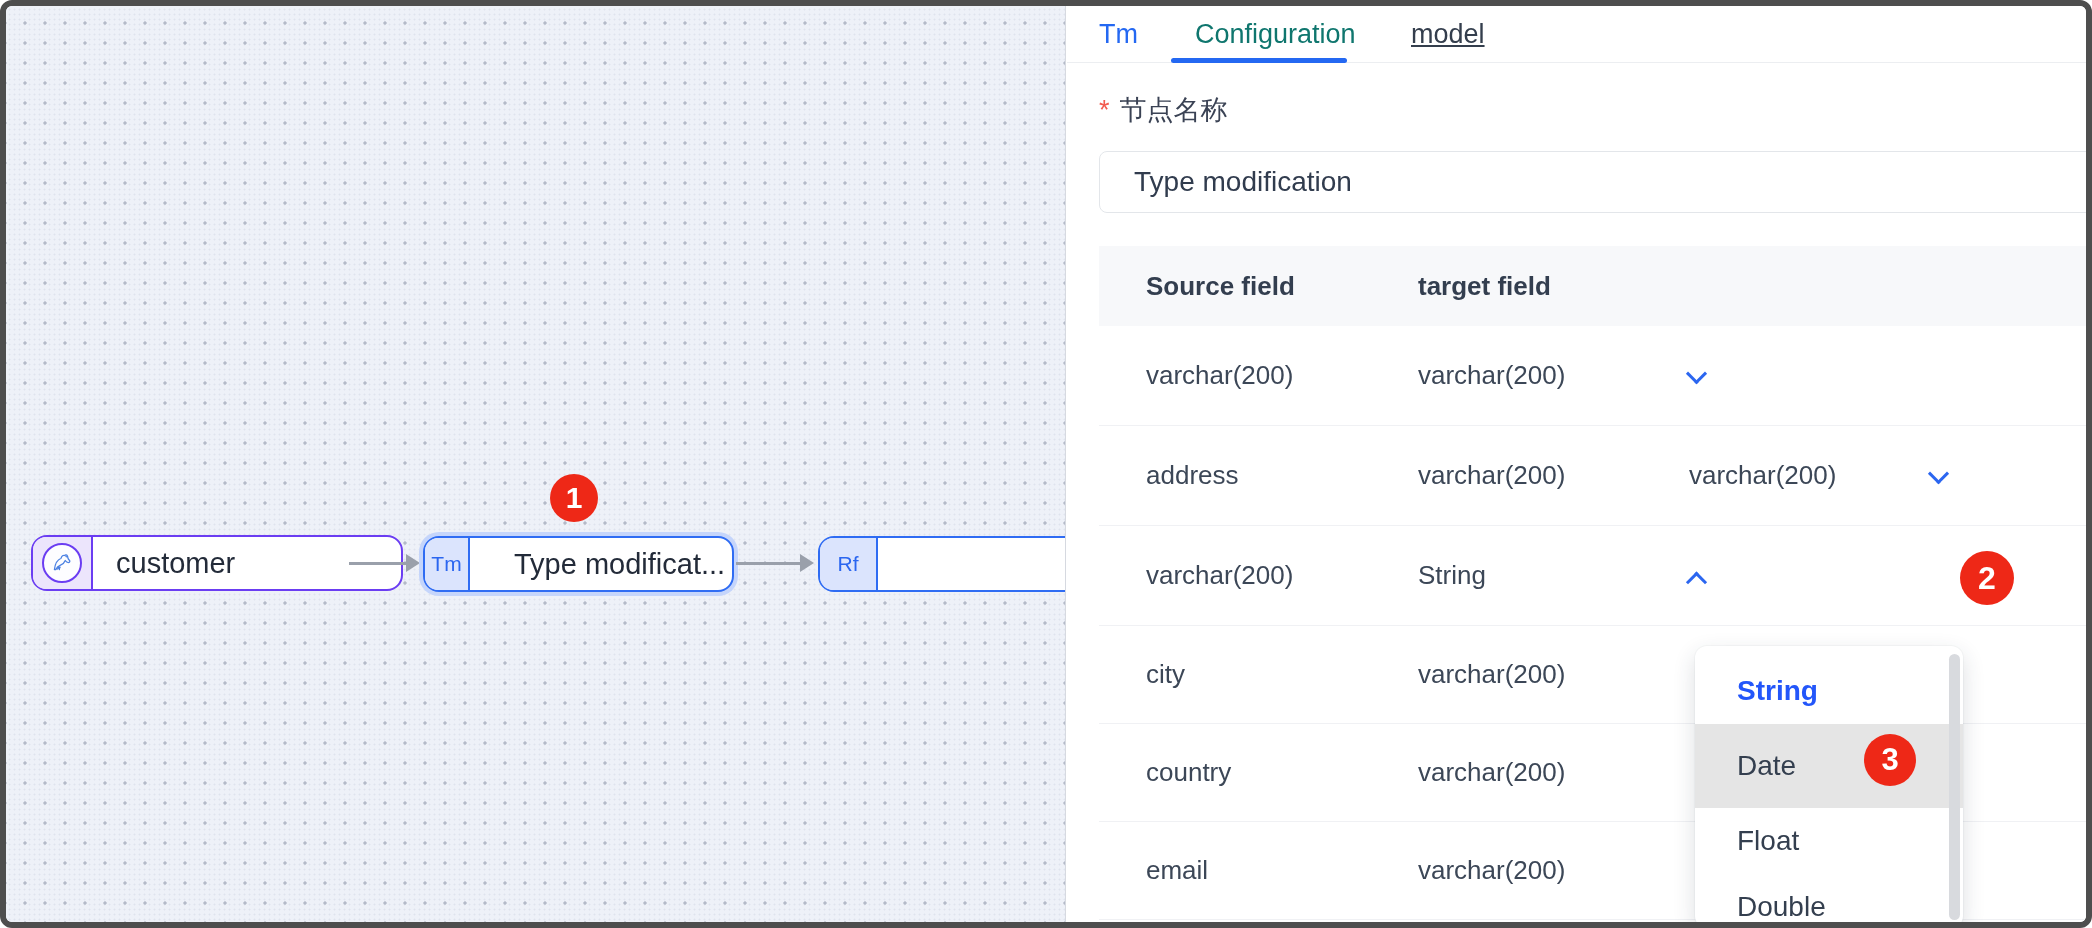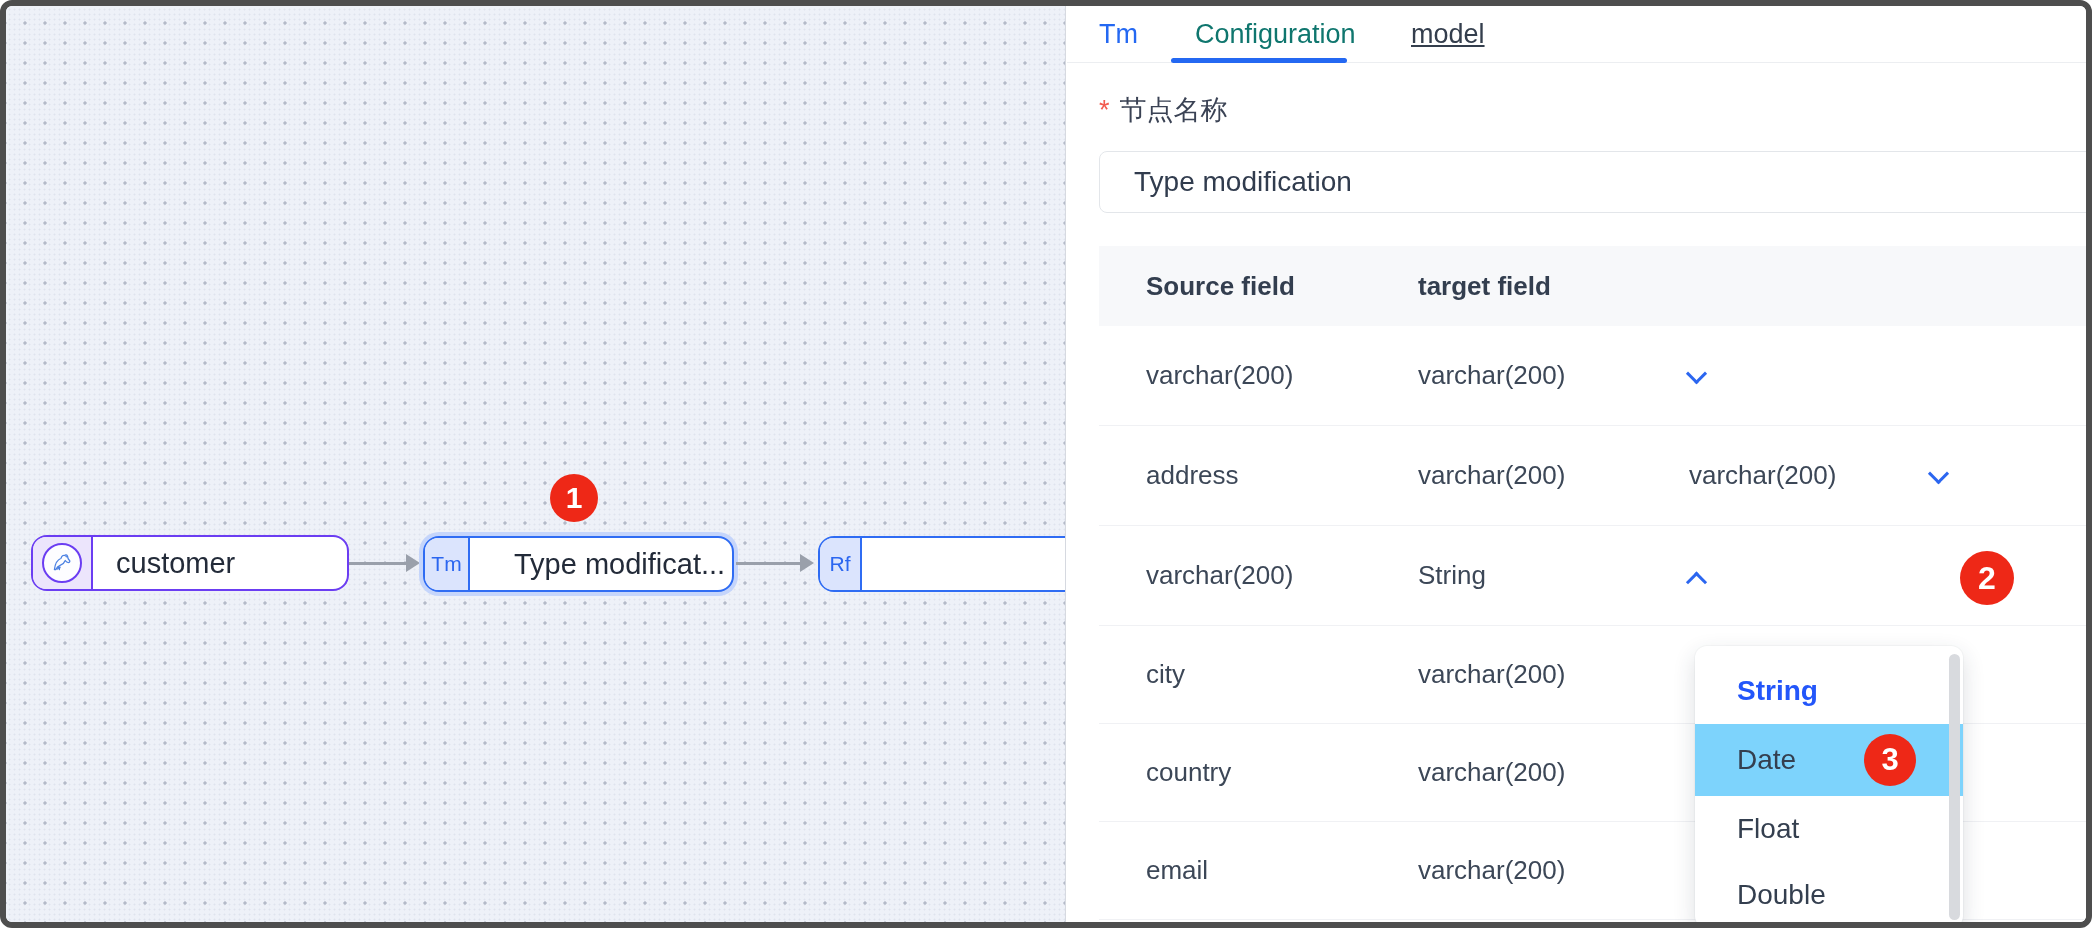--- a/index.html
+++ b/index.html
@@ -21,39 +21,39 @@
       radial-gradient(circle, #dfe3ee 0.9px, transparent 1.1px);
     background-size:20px 20px, 5px 5px;
     background-position:9px 7px, 1px 1px;
     border-right:1px solid #d6d9e0;
     overflow:hidden;
   }
 
   .node { position:absolute; height:56px; display:flex; align-items:stretch; background:#ffffff; }
   .node .nlabel { flex:1; display:flex; align-items:center; font-size:29px; color:#232b39; white-space:nowrap; overflow:hidden; }
 
-  .node-customer { left:25px; top:529px; width:318px; border:2.5px solid #6b3df2; border-radius:16px; }
+  .node-customer { left:25px; top:529px; width:372px; border:2.5px solid #6b3df2; border-radius:16px; }
   .node-customer .nsection {
     width:60px; background:#ece5fc; border-right:2px solid #6b3df2;
     border-radius:13px 0 0 13px; display:flex; align-items:center; justify-content:center;
   }
   .db-circle { width:40px; height:40px; border:2px solid #6b3df2; border-radius:50%;
     background:#fdfdff; display:flex; align-items:center; justify-content:center; }
   .node-customer .nlabel { padding-left:23px; }
 
   .node-tm { left:417px; top:530px; width:311px; border:2.5px solid #2f6cf3; border-radius:16px;
     box-shadow:0 0 0 4px #c5d5fb; }
   .node-rf { left:812px; top:530px; width:270px; border:2.5px solid #2f6cf3; border-radius:16px; }
   .nsection-blue {
     background:#dbe4fd; border-right:2px solid #2f6cf3; border-radius:13px 0 0 13px;
     display:flex; align-items:center; justify-content:center;
     color:#2b66f0; font-size:21px;
   }
   .node-tm .nsection-blue { width:45px; }
-  .node-rf .nsection-blue { width:42px; }
+  .node-rf .nsection-blue { width:58px; }
   .node-tm .nlabel { padding-left:44px; }
   .node-rf .nlabel { padding-left:36px; }
 
   .edge { position:absolute; height:3px; background:#9aa0ab; }
   .edge-head { position:absolute; width:0; height:0;
     border-top:9px solid transparent; border-bottom:9px solid transparent; border-left:14px solid #9aa0ab; }
 
   .badge {
     position:absolute; border-radius:50%; background:#ee2817; color:#ffffff;
     display:flex; align-items:center; justify-content:center; font-weight:bold; z-index:60;
@@ -97,21 +97,21 @@
   .chev.up   { transform:rotate(-135deg) translate(-4px,-4px); }
 
   .dropdown {
     position:absolute; left:628px; top:640px; width:268px; height:282px;
     background:#ffffff; border-radius:12px;
     box-shadow:0 8px 22px rgba(40,50,70,0.16), 0 0 0 1px rgba(40,50,70,0.03);
     padding-top:12px; z-index:50;
   }
   .opt { display:flex; align-items:center; padding-left:42px; font-size:28px; color:#343f4f; height:66px; }
   .opt-selected { color:#2356fa; font-weight:bold; }
-  .opt-highlight { background:#7dd3fc; height:72px; }
+  .opt-highlight { background:#e5e5e5; height:84px; }
   .scroll-thumb { position:absolute; right:3px; top:8px; width:11px; height:266px;
     background:#d8dade; border-radius:6px; }
 </style>
 </head>
 <body>
 
 <div class="frame">
 
   <div class="canvas">
 

